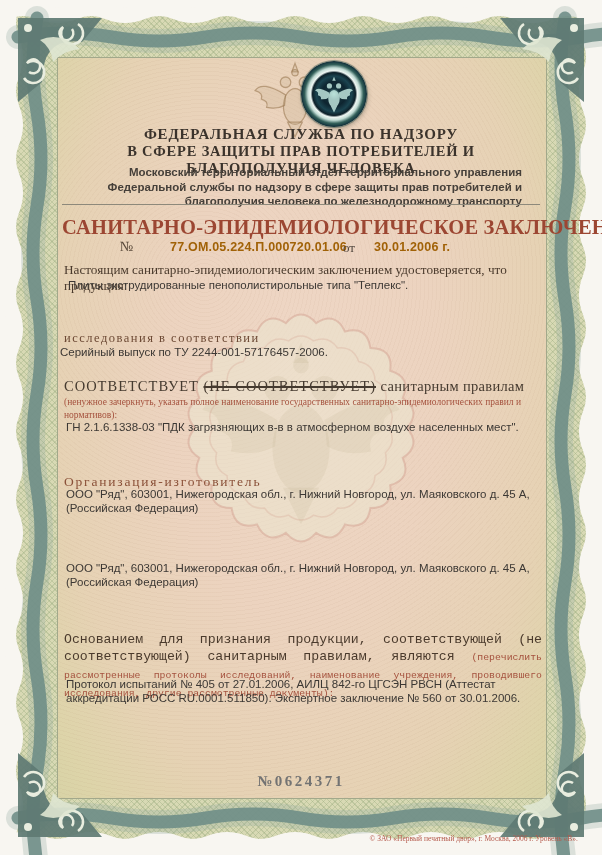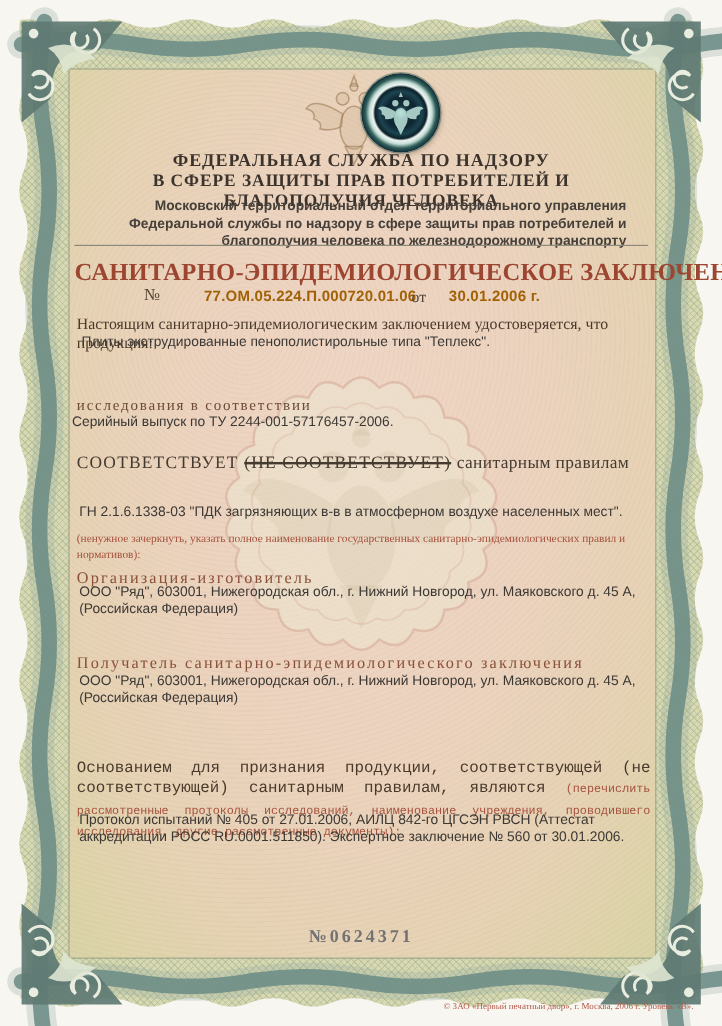--- a/index.html
+++ b/index.html
@@ -43,21 +43,21 @@
   .doc-title{font-weight:bold;color:#9c4632;font-size:20.5px;letter-spacing:.2px;white-space:nowrap;}
   .numline{color:#4a4038;font-size:13px;}
   .num-label{font-size:14px;color:#574839;}
   .num-value,.date-value{font-family:"Liberation Sans", sans-serif;font-weight:bold;color:#a16207;font-size:12.5px;letter-spacing:.2px;}
   .lead{color:#4a3a2c;font-size:13.2px;}
   .filled{font-family:"Liberation Sans", sans-serif;font-weight:normal;color:#3c3834;font-size:11.5px;line-height:13.5px;}
   .sec-label{color:#6d4a35;font-size:12.5px;letter-spacing:1.5px;}
   .sec-label2{color:#8a5038;font-size:13.5px;letter-spacing:1.8px;}
   .caps{color:#453a2f;font-size:14.5px;letter-spacing:1px;}
   .strike{text-decoration:line-through;text-decoration-thickness:1.5px;}
-  .rednote{color:#a5523e;font-size:9.5px;line-height:13px;margin-top:48px;}
+  .rednote{color:#a5523e;font-size:9.5px;line-height:13px;}
   .basis-lead{color:#4a3a2c;font-size:13.2px;line-height:17px;word-spacing:3px;text-align:justify;font-family:Liberation Mono, monospace;}
   .basis-note{color:#a5523e;font-size:9.8px;word-spacing:0;}
   .serial{font-weight:bold;color:#737373;font-size:15px;letter-spacing:2.5px;}
   .footer-note{font-size:7.5px;color:#b4584a;text-align:right;}
   .hologram{
     position:absolute;left:301px;top:61px;width:66px;height:66px;border-radius:50%;
     background:
       radial-gradient(circle at 50% 50%,
         #9fd8cf 0%, #15333c 12%, #0e2530 26%, #1b4450 38%, #0d2029 46%,
         #eef6f3 50%, #c3dcd5 56%, #33605a 63%, #11303a 70%,
@@ -180,21 +180,20 @@
       <span>СООТВЕТСТВУЕТ</span>
       <span class="strike">(НЕ СООТВЕТСТВУЕТ)</span>
       <span style="letter-spacing:.3px">санитарным правилам</span>
     </div>
     <div class="abs serif rednote" style="top:396px;left:64px;width:470px">(ненужное зачеркнуть, указать полное наименование государственных санитарно-эпидемиологических правил и нормативов):</div>
     <div class="abs filled" style="top:421px;left:66px;width:472px">ГН 2.1.6.1338-03 "ПДК загрязняющих в-в в атмосферном воздухе населенных мест".</div>
 
     <div class="abs serif sec-label2" style="top:474px;left:64px">Организация-изготовитель</div>
     <div class="abs filled" style="top:488px;left:66px;width:474px">ООО "Ряд", 603001, Нижегородская обл., г. Нижний Новгород, ул. Маяковского д. 45 А, (Российская Федерация)</div>
 
-    <div class="abs serif sec-label2" style="top:545px;left:64px">Получатель санитарно-эпидемиологического заключения</div>
     <div class="abs filled" style="top:562px;left:66px;width:474px">ООО "Ряд", 603001, Нижегородская обл., г. Нижний Новгород, ул. Маяковского д. 45 А, (Российская Федерация)</div>
 
     <div class="abs serif basis-lead" style="top:631px;left:64px;width:478px">
       <span>Основанием для признания продукции, соответствующей (не соответствующей) санитарным правилам, являются </span><span class="basis-note">(перечислить рассмотренные протоколы исследований, наименование учреждения, проводившего исследования, другие рассмотренные документы):</span>
     </div>
     <div class="abs filled" style="top:678px;left:66px;width:476px">Протокол испытаний № 405 от 27.01.2006, АИЛЦ 842-го ЦГСЭН РВСН (Аттестат аккредитации РОСС RU.0001.511850). Экспертное заключение № 560 от 30.01.2006.</div>
 
     <div class="abs ctr serif serial" style="top:773px">№0624371</div>
 
     <div class="abs serif footer-note" style="top:834px;left:200px;width:378px">© ЗАО «Первый печатный двор», г. Москва, 2006 г. Уровень «В».</div>

